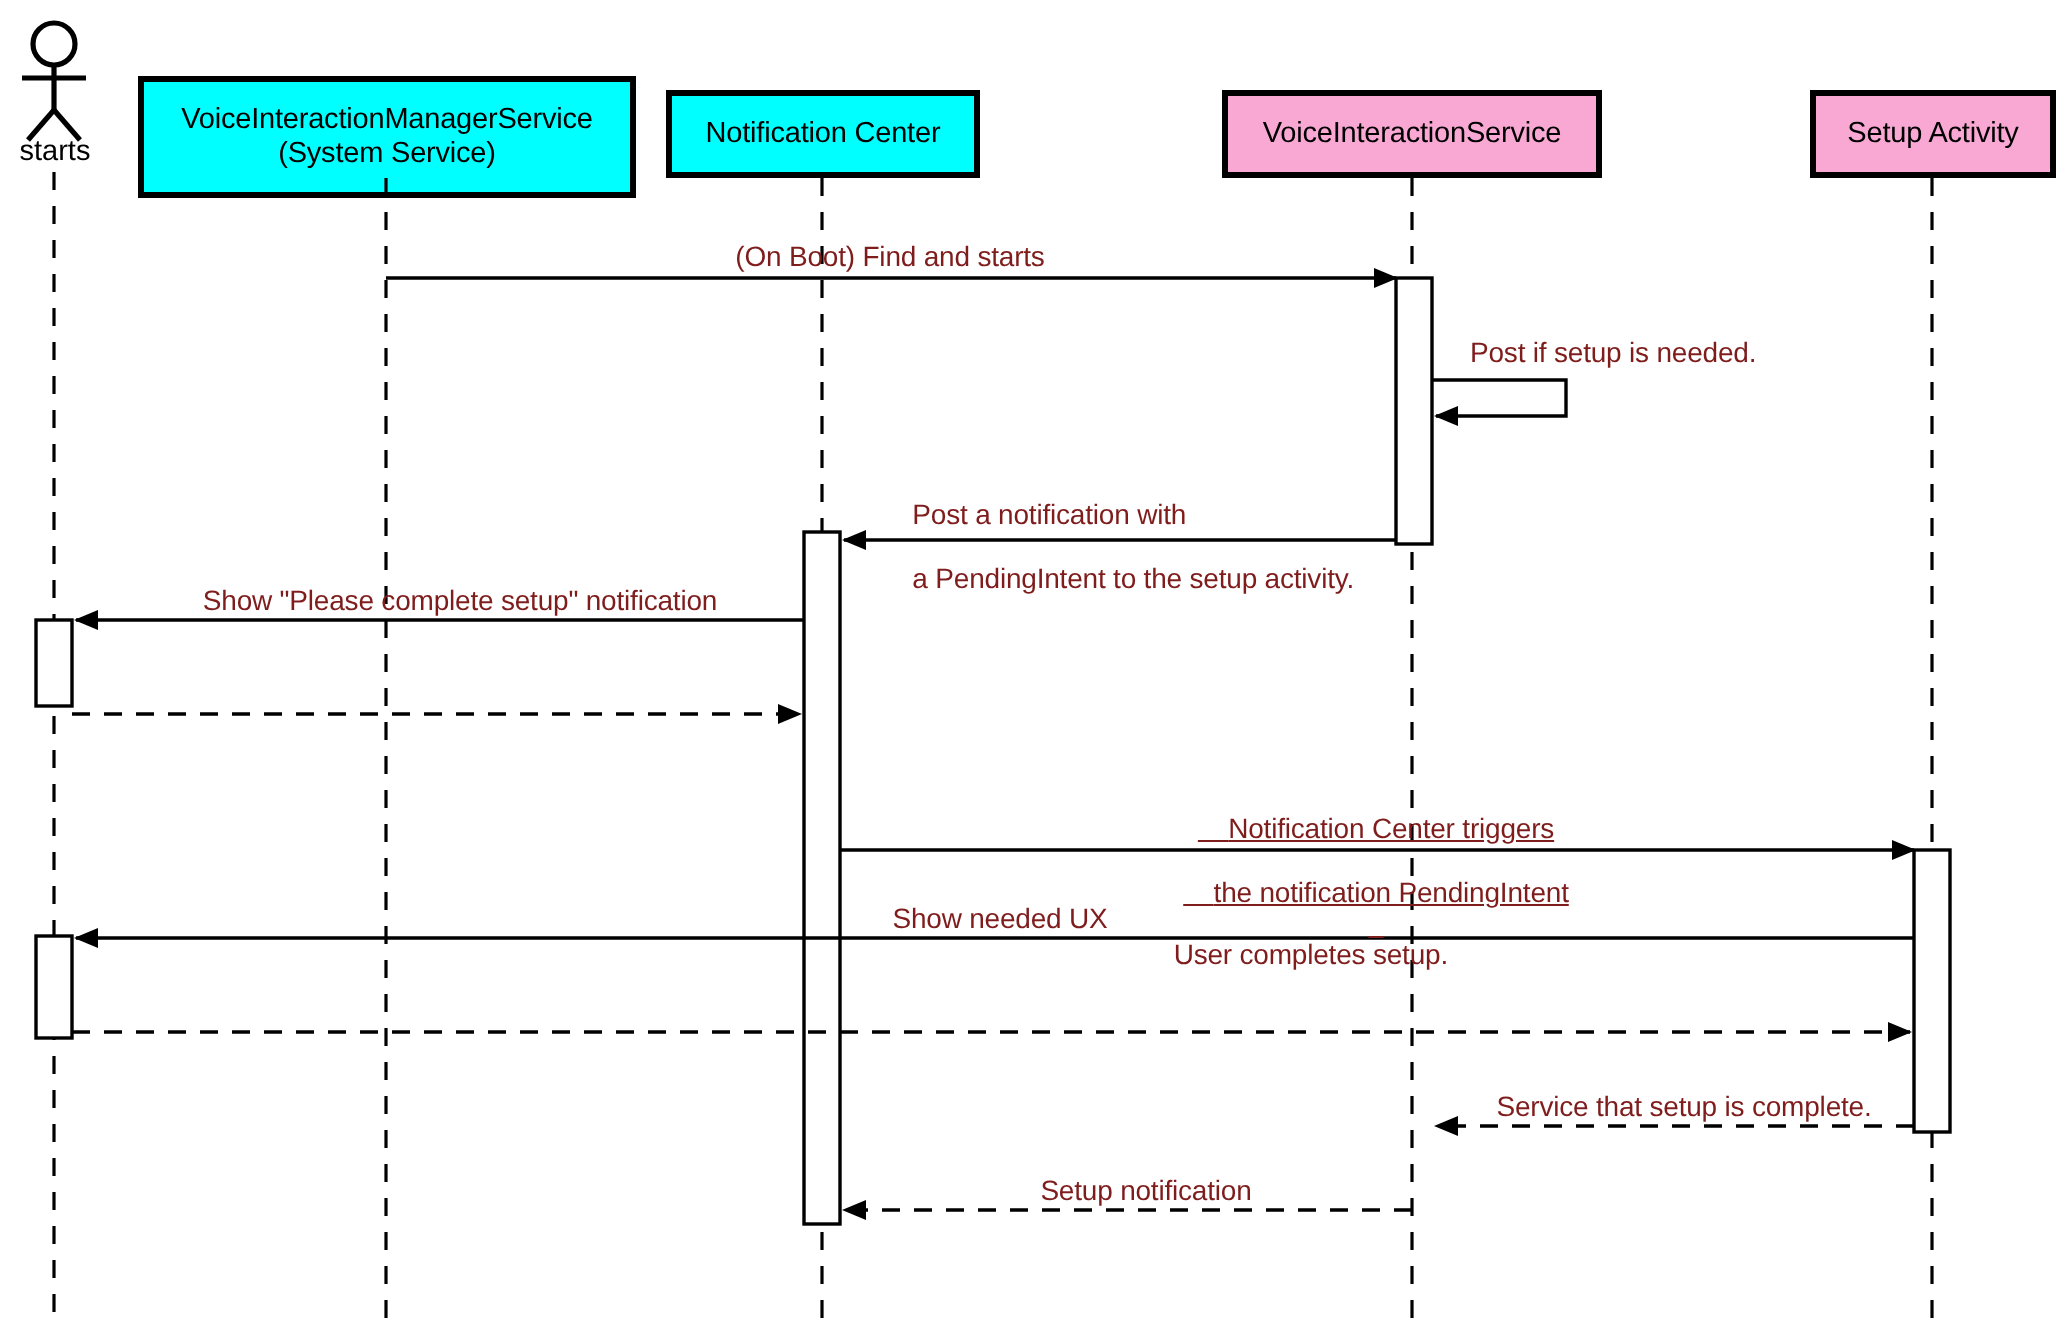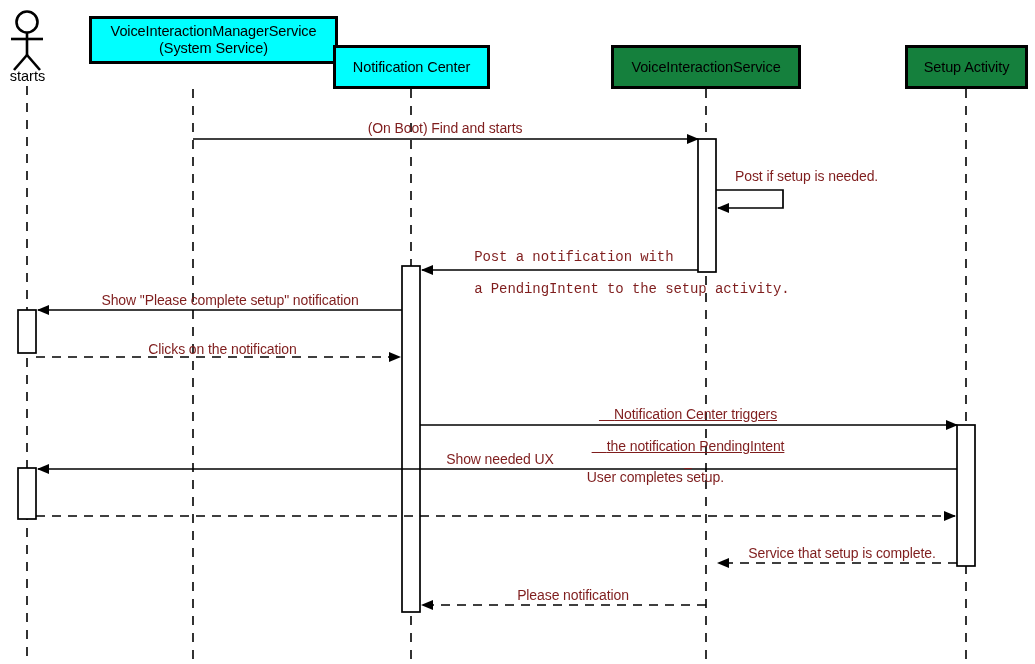--- a/index.html
+++ b/index.html
@@ -33,21 +33,21 @@
     display: flex;
     align-items: center;
     justify-content: center;
     text-align: center;
     font-size: 14.5px;
     line-height: 17px;
     color: #000000;
     letter-spacing: -0.1px;
   }
   .box-cyan { background: #00ffff; }
-  .box-green { background: #15803d; }
+  .box-green { background: #f9a8d4; }
   .actor-label {
     position: absolute;
     font-size: 14.5px;
     color: #000;
     text-align: center;
   }
   .msg-label {
     position: absolute;
     font-size: 14px;
     line-height: 16px;
@@ -58,21 +58,21 @@
   .msg-center { text-align: center; }
   .msg-left { text-align: left; }
 </style>
 </head>
 <body>
 
 <div id="diagram">
 
   <div class="actor-label" style="left:0px; top:68px; width:55px;">starts</div>
 
-  <div class="lifeline-box box-cyan" style="left:69px; top:16px; width:249px; height:48px;margin-left:20px;">
+  <div class="lifeline-box box-cyan" style="left:69px; top:38px; width:249px; height:61px;">
     <span><span>VoiceInteractionManagerService</span><br><span>(System Service)</span></span>
   </div>
 
   <div class="lifeline-box box-cyan" style="left:333px; top:45px; width:157px; height:44px;">
     <span>Notification Center</span>
   </div>
 
   <div class="lifeline-box box-green" style="left:611px; top:45px; width:190px; height:44px;">
     <span>VoiceInteractionService</span>
   </div>
@@ -133,35 +133,34 @@
 
     <line x1="957" y1="563" x2="718" y2="563" stroke="#000" stroke-width="1.7" stroke-dasharray="9,7" marker-end="url(#arrL)"></line>
 
     <line x1="706" y1="605" x2="422" y2="605" stroke="#000" stroke-width="1.7" stroke-dasharray="9,7" marker-end="url(#arrL)"></line>
   </svg>
 
   <div class="msg-label msg-center" style="left:250px; top:120px; width:390px;">(On Boot) Find and starts</div>
 
   <div class="msg-label msg-left" style="left:735px; top:168px; width:250px;">Post if setup is needed.</div>
 
-  <div class="msg-label msg-left" style="left:441px; top:233px; width:300px;font-family:Liberation Mono, monospace;">
+  <div class="msg-label msg-left" style="left:441px; top:233px; width:300px;">
     <span>Post a notification with</span><br>
     <span>a PendingIntent to the setup activity.</span>
   </div>
 
   <div class="msg-label msg-center" style="left:60px; top:292px; width:340px;">Show "Please complete setup" notification</div>
 
-  <div class="msg-label msg-center" style="left:55px; top:341px; width:335px;">Clicks on the notification</div>
 
   <div class="msg-label msg-center" style="left:518px; top:390px; width:340px;text-decoration:underline;">
     <span>Notification Center triggers</span><br>
     <span>the notification PendingIntent</span>
   </div>
 
   <div class="msg-label msg-center" style="left:400px; top:451px; width:200px;">Show needed UX</div>
 
   <div class="msg-label msg-left" style="left:424px; top:469px; width:300px;text-align:right;">User completes setup.</div>
 
   <div class="msg-label msg-center" style="left:722px; top:545px; width:240px;">Service that setup is complete.</div>
 
-  <div class="msg-label msg-center" style="left:438px; top:587px; width:270px;">Please notification</div>
+  <div class="msg-label msg-center" style="left:438px; top:587px; width:270px;">Setup notification</div>
 
 </div>
 
 </body></html>

